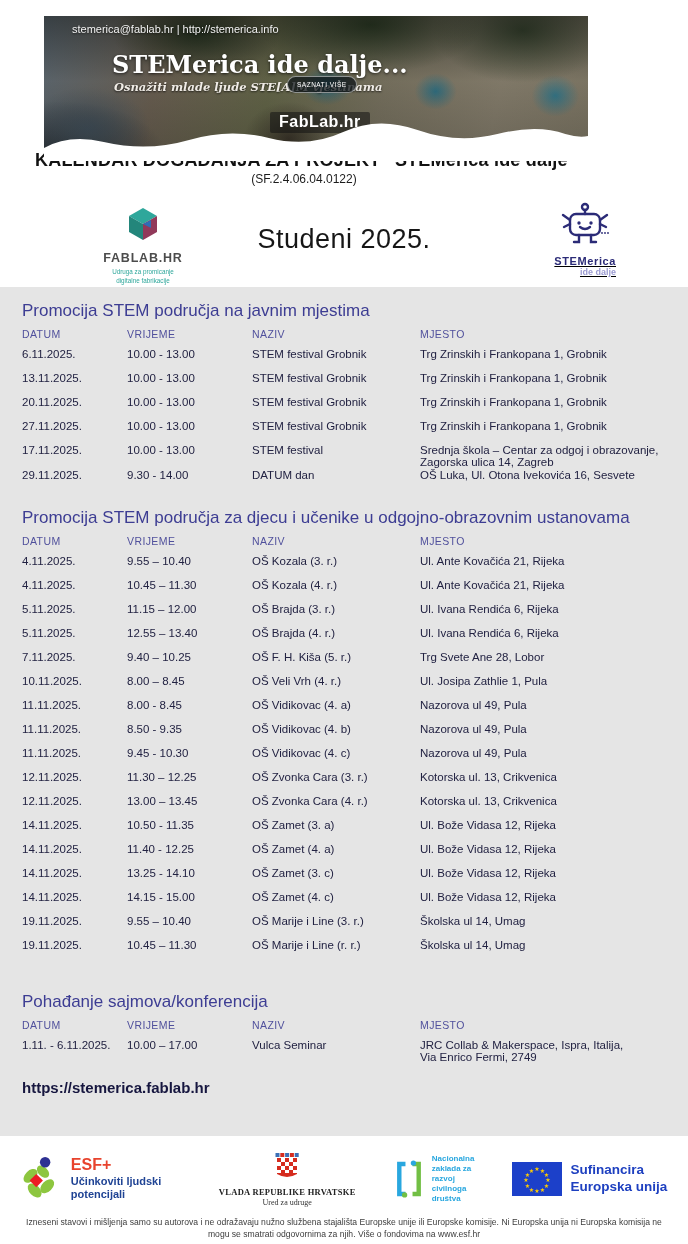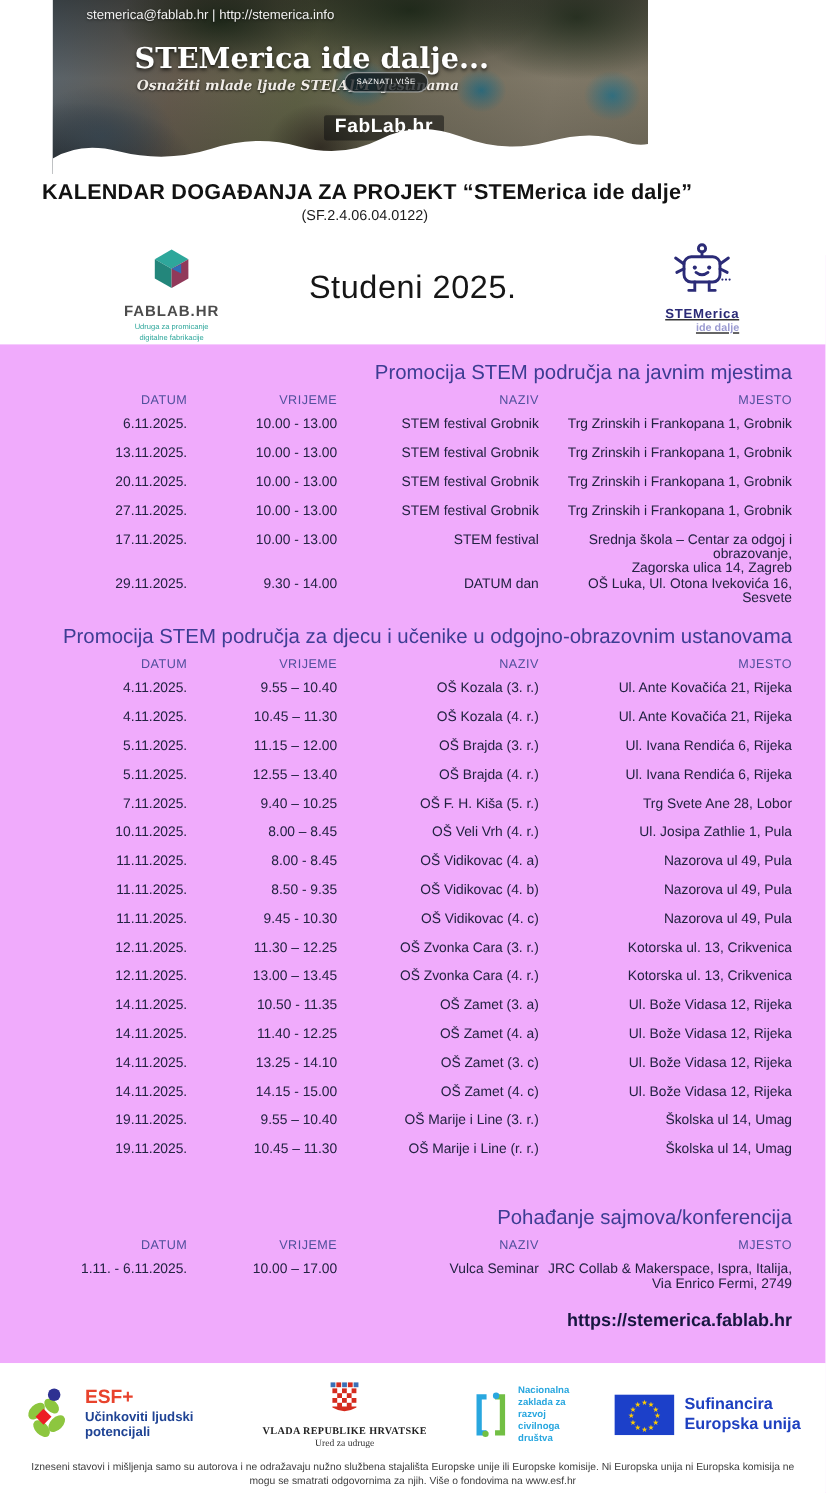--- a/index.html
+++ b/index.html
@@ -1,21 +1,21 @@
 <!DOCTYPE html>
 <html><head>
 <meta charset="utf-8">
 <style>
   * { margin:0; padding:0; box-sizing:border-box; }
   html,body { width:688px; height:1244px; background:#ffffff; overflow:hidden;
               font-family:"Liberation Sans", sans-serif; }
   .page { position:relative; width:688px; height:1244px; background:#fff; }
 
   
-  .photo { position:absolute; left:44px; top:0; width:496px; height:145px; overflow:hidden;
+  .photo { position:absolute; left:44px; top:16px; width:544px; height:145px; overflow:hidden;
     background:
       radial-gradient(ellipse 90px 60px at 8% 78%, rgba(70,86,99,.95), rgba(70,86,99,0) 70%),
       radial-gradient(ellipse 140px 70px at 3% 95%, rgba(35,42,50,.9), rgba(35,42,50,0) 75%),
       radial-gradient(ellipse 120px 60px at 28% 12%, rgba(40,56,34,.95), rgba(40,56,34,0) 70%),
       radial-gradient(ellipse 160px 70px at 60% 6%, rgba(46,64,38,.95), rgba(46,64,38,0) 70%),
       radial-gradient(ellipse 120px 70px at 88% 10%, rgba(52,68,44,.9), rgba(52,68,44,0) 75%),
       radial-gradient(ellipse 36px 28px at 52% 48%, rgba(32,110,140,.85), rgba(32,110,140,0) 70%),
       radial-gradient(ellipse 30px 26px at 72% 52%, rgba(30,120,150,.8), rgba(30,120,150,0) 70%),
       radial-gradient(ellipse 34px 30px at 94% 55%, rgba(36,130,160,.8), rgba(36,130,160,0) 70%),
       radial-gradient(ellipse 60px 50px at 45% 85%, rgba(58,50,40,.9), rgba(58,50,40,0) 75%),
@@ -50,22 +50,22 @@
   .fablab { position:absolute; left:88px; top:6px; width:110px; text-align:center; }
   .fablab .fl-name { font-size:12.5px; font-weight:700; color:#4c4c4c; letter-spacing:.8px; margin-top:3px; }
   .fablab .fl-sub  { font-size:6.3px; color:#2ea79b; line-height:1.35; margin-top:3px; }
   .month { position:absolute; left:0; top:26px; width:688px; text-align:center;
     font-size:27px; color:#161616; letter-spacing:.5px; }
   .stemerica-logo { position:absolute; left:520px; top:4px; width:96px; text-align:right;text-decoration:underline; }
   .stemerica-logo .sm-name { font-size:11px; font-weight:700; color:#2b2b77; letter-spacing:.6px; margin-top:1px; }
   .stemerica-logo .sm-sub  { font-size:9px; font-weight:700; color:#9b9bd1; margin-top:0; }
 
   
-  .panel { position:absolute; left:0; top:287px; width:688px; height:849px; background:#f0abfc;
-    padding:14px 28px 0 51px;text-align:right; }
+  .panel { position:absolute; left:0; top:287px; width:688px; height:849px; background:#e5e5e5;
+    padding:14px 28px 0 22px; }
   .section-heading { color:#3d3d93; font-size:17px; font-weight:400; margin-bottom:7px; }
   .tbl { margin-bottom:0; }
   .trow { display:grid; grid-template-columns:105px 125px 168px 1fr; align-items:start; min-height:24px; }
   .thead { min-height:17px; margin-bottom:2px; }
   .th { color:#50509c; font-size:10.5px; letter-spacing:.4px; }
   .td { color:#222242; font-size:11.5px; padding-top:1px; }
   .td.mjesto { white-space:pre-line; }
   .gap-s { height:16px; } .gap-l { height:30px; }
   .site-link { display:inline-block; margin-top:16px; color:#16163f; font-size:15px; font-weight:700; }
 

